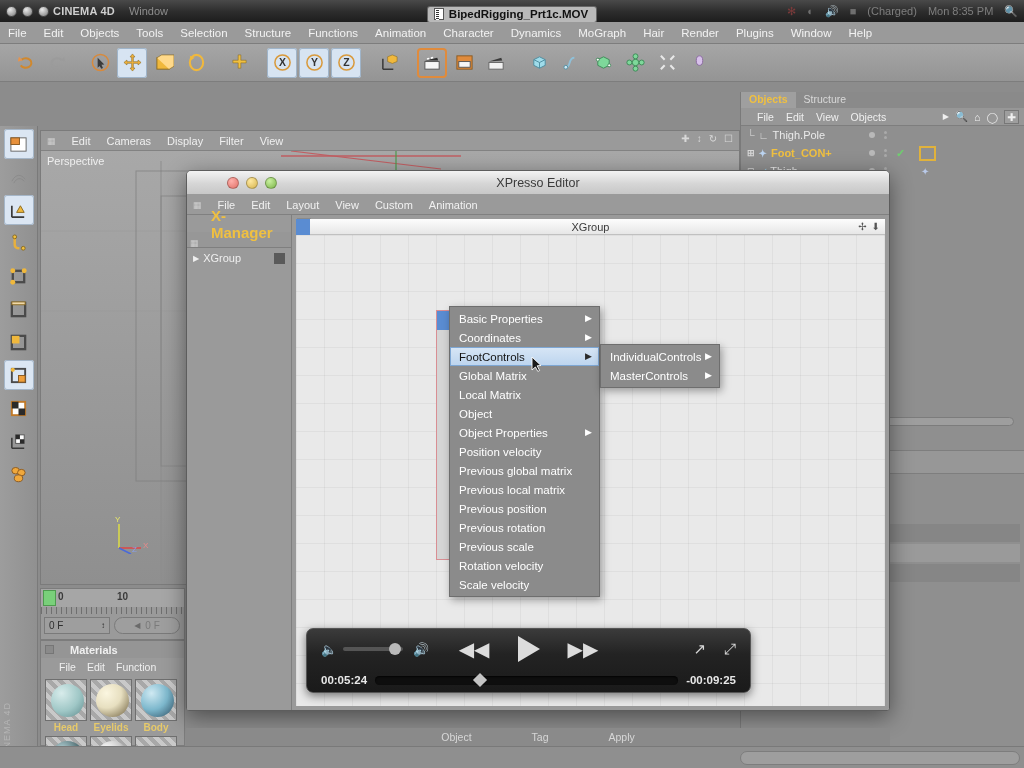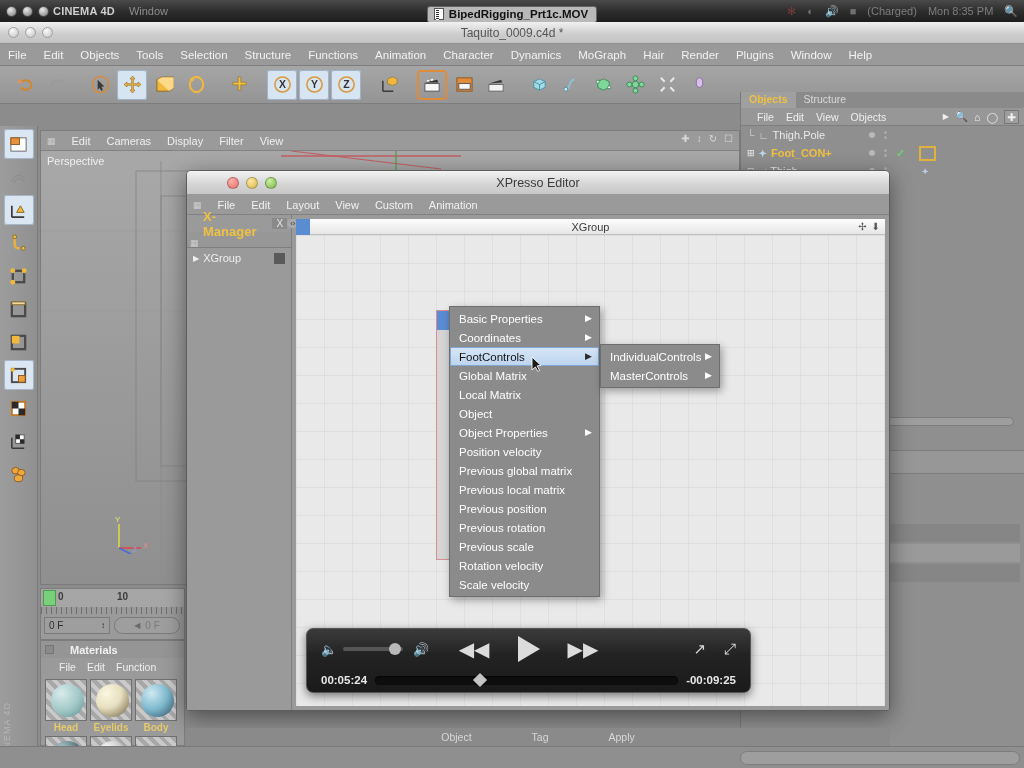--- a/index.html
+++ b/index.html
@@ -153,21 +153,21 @@
   .xp-tl .y { background: radial-gradient(circle at 35% 30%,#ffe9a0,#e0c163 75%);}
   .xp-tl .g { background: radial-gradient(circle at 35% 30%,#c9f0a0,#8fc45e 75%);}
   .xp-name { position:absolute; left:0;right:0; text-align:center; font-size:12.5px; color:#3b3b3b;}
   .xp-menubar { height:20px; background:#9a9a9a; display:flex; align-items:center;
      padding-left:6px; gap:16px; border-bottom:1px solid #808080;}
   .xp-menubar .mi { color:#f1f1f1; font-size:11px;}
   .xp-body { position:absolute; left:0; right:0; top:44px; bottom:0; display:flex;
      background:#9a9a9a;}
   .xman { width:105px; background:#9a9a9a; border-right:1px solid #7f7f7f;}
   .xman-tabs { height:17px; display:flex; align-items:center;}
-  .xman-tab { font-size:13px; color:#f0c040; font-weight:bold; padding:0 16px;}
+  .xman-tab { font-size:15px; color:#f0c040; font-weight:bold; padding:0 24px;}
   .xman-close { font-size:10px; color:#e6e6e6; background:#8a8a8a; padding:0 4px;}
   .xman-nav { background:#a9a9a9; border-radius:7px; font-size:8px; color:#3a3a3a; padding:0 3px;}
   .xman-toolbar { height:16px; background:#979797; border-bottom:1px solid #7f7f7f;}
   .xman-item { font-size:11px; color:#efefef; display:flex; align-items:center; gap:4px;
      padding:4px 6px; }
   .xgraph { flex:1; position:relative; background:#e8e8e8; margin:4px; }
   .xg-header { height:16px; background: linear-gradient(to bottom,#fdfdfd,#e6e6e6);
      border-bottom:1px solid #c0c0c0; position:relative; display:flex; align-items:center;}
   .xg-blue { width:14px; height:16px; background:#5a8cd2;}
   .xg-title { position:absolute; left:0;right:0; text-align:center; font-size:11px; color:#3a3a3a;}
@@ -259,28 +259,20 @@
       <span class="dim">🔊</span>
       <span class="dim">■</span>
       <span>(Charged)</span>
       <span>Mon 8:35 PM</span>
       <span>🔍</span>
     </div>
   </div>
 
   <div class="c4dwin">
 
-    <div class="c4d-titlebar">
-      <div class="c4d-tl">
-        <span class="b"></span>
-        <span class="b"></span>
-        <span class="b"></span>
-      </div>
-      <div class="c4d-doc">Taquito_0009.c4d *</div>
-    </div>
 
     <div class="c4d-menubar">
       <span class="mi">File</span>
       <span class="mi">Edit</span>
       <span class="mi">Objects</span>
       <span class="mi">Tools</span>
       <span class="mi">Selection</span>
       <span class="mi">Structure</span>
       <span class="mi">Functions</span>
       <span class="mi">Animation</span>

